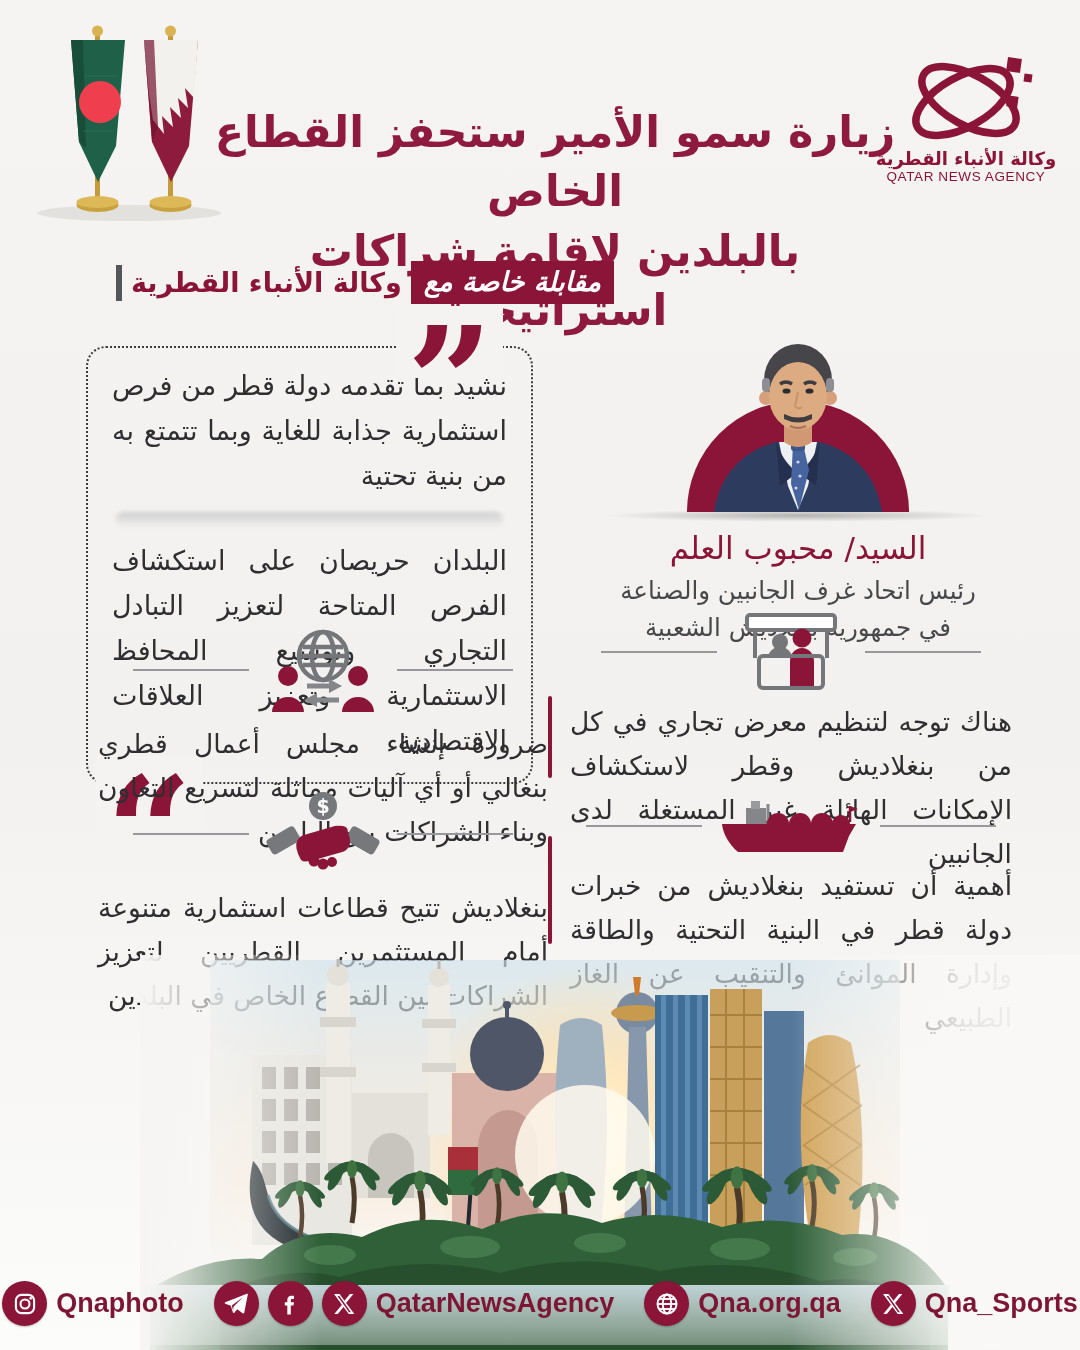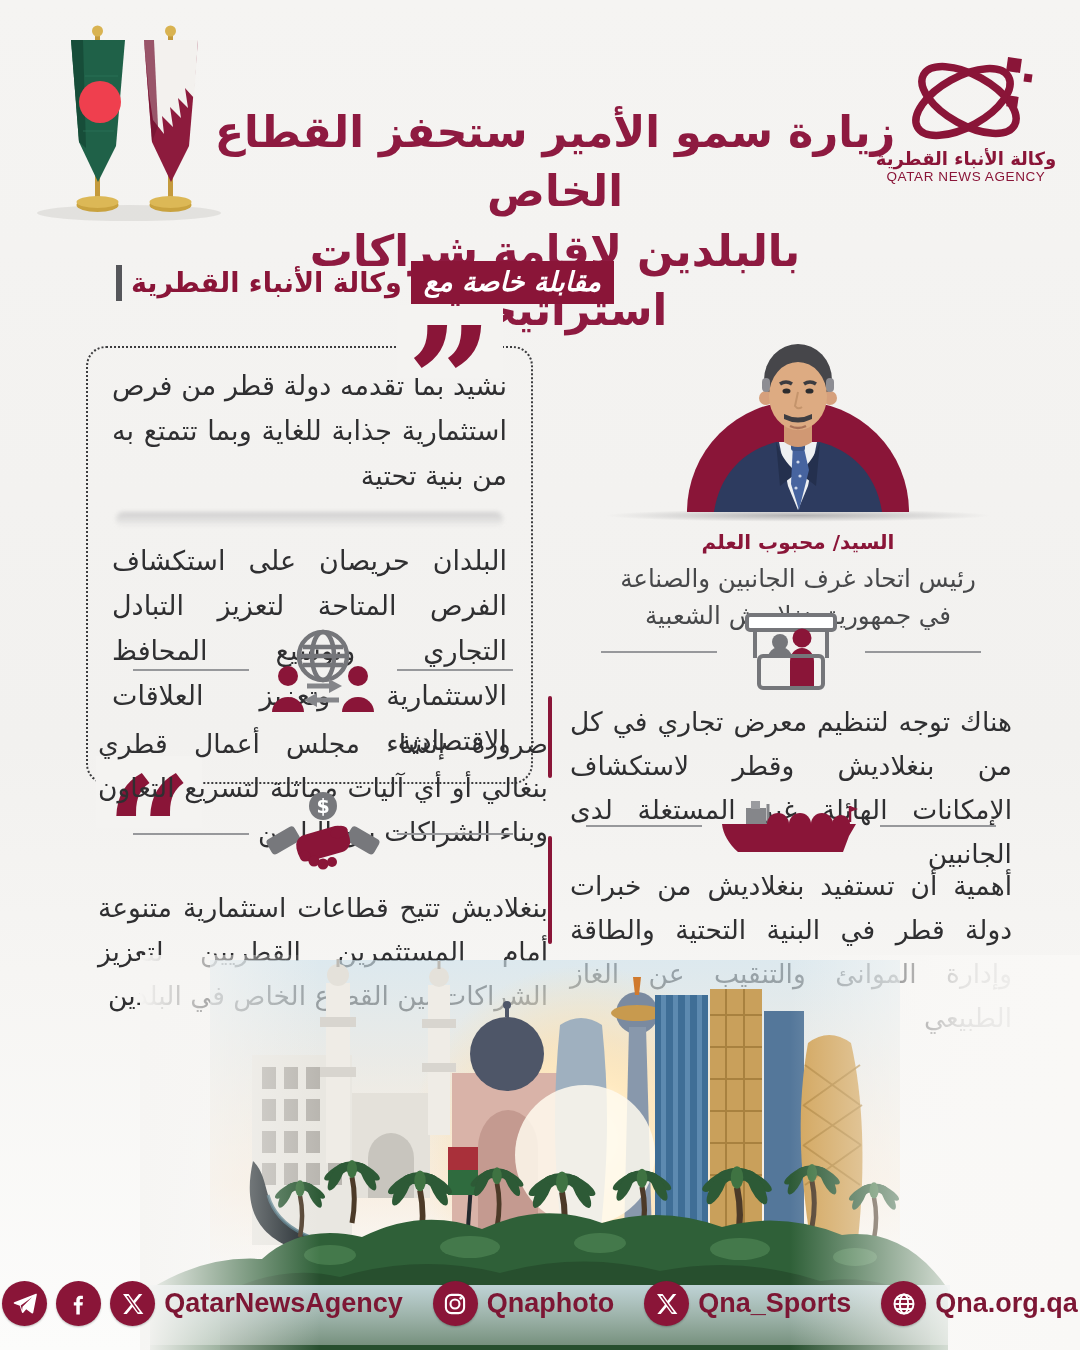--- a/index.html
+++ b/index.html
@@ -30,21 +30,21 @@
   .q-div{height:15px;margin:14px 4px 12px;border-radius:8px;
     background:linear-gradient(180deg,rgba(150,150,152,.38),rgba(220,220,220,.02));filter:blur(2px);}
   .q-mark{position:absolute;font-family:"DejaVu Serif",serif;font-weight:bold;color:#8A1538;
     font-size:150px;line-height:1;height:72px;overflow:hidden;background:#f4f3f1;padding:0 10px;}
   .q-open{top:-42px;right:28px;}
   .q-close{bottom:-46px;left:8px;}
   
   .person{position:absolute;left:592px;top:320px;width:412px;text-align:center;direction:rtl;}
   .p-shadow{width:400px;height:13px;margin:-3px auto 8px;
     background:radial-gradient(ellipse at center,rgba(75,75,80,.38) 0%,rgba(75,75,80,0) 68%);}
-  .p-name{font-size:20px;font-weight:bold;color:#8A1538;margin-bottom:7px;}
+  .p-name{font-size:31px;font-weight:normal;color:#8A1538;margin-bottom:7px;}
   .p-title{font-size:24.5px;color:#47484a;line-height:1.5;}
   
   .point{position:absolute;direction:rtl;}
   .pt-expo{left:570px;top:612px;width:442px;}
   .pt-council{left:98px;top:626px;width:450px;}
   .pt-ship{left:570px;top:796px;width:442px;}
   .pt-invest{left:98px;top:790px;width:450px;}
   .icon-row{display:flex;align-items:center;justify-content:center;gap:14px;margin-bottom:8px;}
   .icon-row .line{height:2.5px;background:#97989b;flex:0 0 116px;}
   .point p{margin:0;font-size:26.5px;line-height:1.66;color:#2f2f31;text-align:justify;text-align-last:right;}
@@ -408,61 +408,61 @@
 
     <rect x="140" y="330" width="810" height="60" fill="url(#water)"></rect>
 
     <rect x="140" y="0" width="180" height="395" fill="url(#fadeL)"></rect>
     <rect x="790" y="0" width="290" height="395" fill="url(#fadeR)"></rect>
   </svg>
 
   <div class="footer">
     <div class="sgroup">
       <span class="scircle">
-        <svg width="26" height="26" viewBox="0 0 30 30">
-            <path fill="#ffffff" d="M27.6,3.2 L2.6,13.1 C1.8,13.4 1.9,14.5 2.7,14.8 L9.0,16.9 L11.4,24.6 C11.6,25.3 12.5,25.5 13.0,25.0 L16.4,21.1 L22.7,25.7 C23.4,26.2 24.3,25.8 24.5,25.0 L28.6,4.3 C28.8,3.5 28.3,2.9 27.6,3.2 Z M12.1,18.2 L11.7,22.4 L10.1,16.7 L23.1,7.2 Z"></path>
-          </svg>
-      </span>
-      <span class="scircle">
-        <svg width="26" height="26" viewBox="0 0 30 30">
-            <path fill="#ffffff" d="M19.5,5.5 h-3 c-2.8,0 -4.6,1.9 -4.6,4.8 v2.7 H9 v3.8 h2.9 V27 h4 V16.8 h3.1 l0.5,-3.8 h-3.6 v-2.2 c0,-1.1 0.4,-1.7 1.6,-1.7 h2 Z"></path>
-          </svg>
-      </span>
-      <span class="scircle">
-        <svg width="24" height="24" viewBox="0 0 30 30">
-            <path fill="#ffffff" d="M2.5,2.5 h7 L15.6,11 L22.4,2.5 h4.3 L17.6,13.7 L28,27.5 h-7 L14.4,18.6 L7.2,27.5 H2.9 L12.4,16 Z M6.9,4.9 L21.3,25.2 h2.4 L9.2,4.9 Z"></path>
-          </svg>
-      </span>
-      <span class="slabel">QatarNewsAgency</span>
-    </div>
-    <div class="sgroup">
-      <span class="scircle">
         <svg width="26" height="26" viewBox="0 0 30 30" fill="none" stroke="#ffffff" stroke-width="2.4">
             <rect x="4.5" y="4.5" width="21" height="21" rx="6.5"></rect>
             <circle cx="15" cy="15" r="5.2"></circle>
             <circle cx="21.6" cy="8.4" r="1.6" fill="#ffffff" stroke="none"></circle>
           </svg>
       </span>
       <span class="slabel">Qnaphoto</span>
     </div>
     <div class="sgroup">
       <span class="scircle">
+        <svg width="26" height="26" viewBox="0 0 30 30">
+            <path fill="#ffffff" d="M27.6,3.2 L2.6,13.1 C1.8,13.4 1.9,14.5 2.7,14.8 L9.0,16.9 L11.4,24.6 C11.6,25.3 12.5,25.5 13.0,25.0 L16.4,21.1 L22.7,25.7 C23.4,26.2 24.3,25.8 24.5,25.0 L28.6,4.3 C28.8,3.5 28.3,2.9 27.6,3.2 Z M12.1,18.2 L11.7,22.4 L10.1,16.7 L23.1,7.2 Z"></path>
+          </svg>
+      </span>
+      <span class="scircle">
+        <svg width="26" height="26" viewBox="0 0 30 30">
+            <path fill="#ffffff" d="M19.5,5.5 h-3 c-2.8,0 -4.6,1.9 -4.6,4.8 v2.7 H9 v3.8 h2.9 V27 h4 V16.8 h3.1 l0.5,-3.8 h-3.6 v-2.2 c0,-1.1 0.4,-1.7 1.6,-1.7 h2 Z"></path>
+          </svg>
+      </span>
+      <span class="scircle">
         <svg width="24" height="24" viewBox="0 0 30 30">
             <path fill="#ffffff" d="M2.5,2.5 h7 L15.6,11 L22.4,2.5 h4.3 L17.6,13.7 L28,27.5 h-7 L14.4,18.6 L7.2,27.5 H2.9 L12.4,16 Z M6.9,4.9 L21.3,25.2 h2.4 L9.2,4.9 Z"></path>
           </svg>
       </span>
-      <span class="slabel">Qna_Sports</span>
+      <span class="slabel">QatarNewsAgency</span>
     </div>
     <div class="sgroup">
       <span class="scircle">
         <svg width="26" height="26" viewBox="0 0 30 30" fill="none" stroke="#ffffff" stroke-width="2.2">
             <circle cx="15" cy="15" r="11"></circle>
             <ellipse cx="15" cy="15" rx="4.8" ry="11"></ellipse>
             <line x1="4" y1="15" x2="26" y2="15"></line>
             <line x1="6" y1="9.2" x2="24" y2="9.2"></line>
             <line x1="6" y1="20.8" x2="24" y2="20.8"></line>
           </svg>
       </span>
       <span class="slabel">Qna.org.qa</span>
     </div>
+    <div class="sgroup">
+      <span class="scircle">
+        <svg width="24" height="24" viewBox="0 0 30 30">
+            <path fill="#ffffff" d="M2.5,2.5 h7 L15.6,11 L22.4,2.5 h4.3 L17.6,13.7 L28,27.5 h-7 L14.4,18.6 L7.2,27.5 H2.9 L12.4,16 Z M6.9,4.9 L21.3,25.2 h2.4 L9.2,4.9 Z"></path>
+          </svg>
+      </span>
+      <span class="slabel">Qna_Sports</span>
+    </div>
   </div>
 
 </div>
 
 </body></html>

